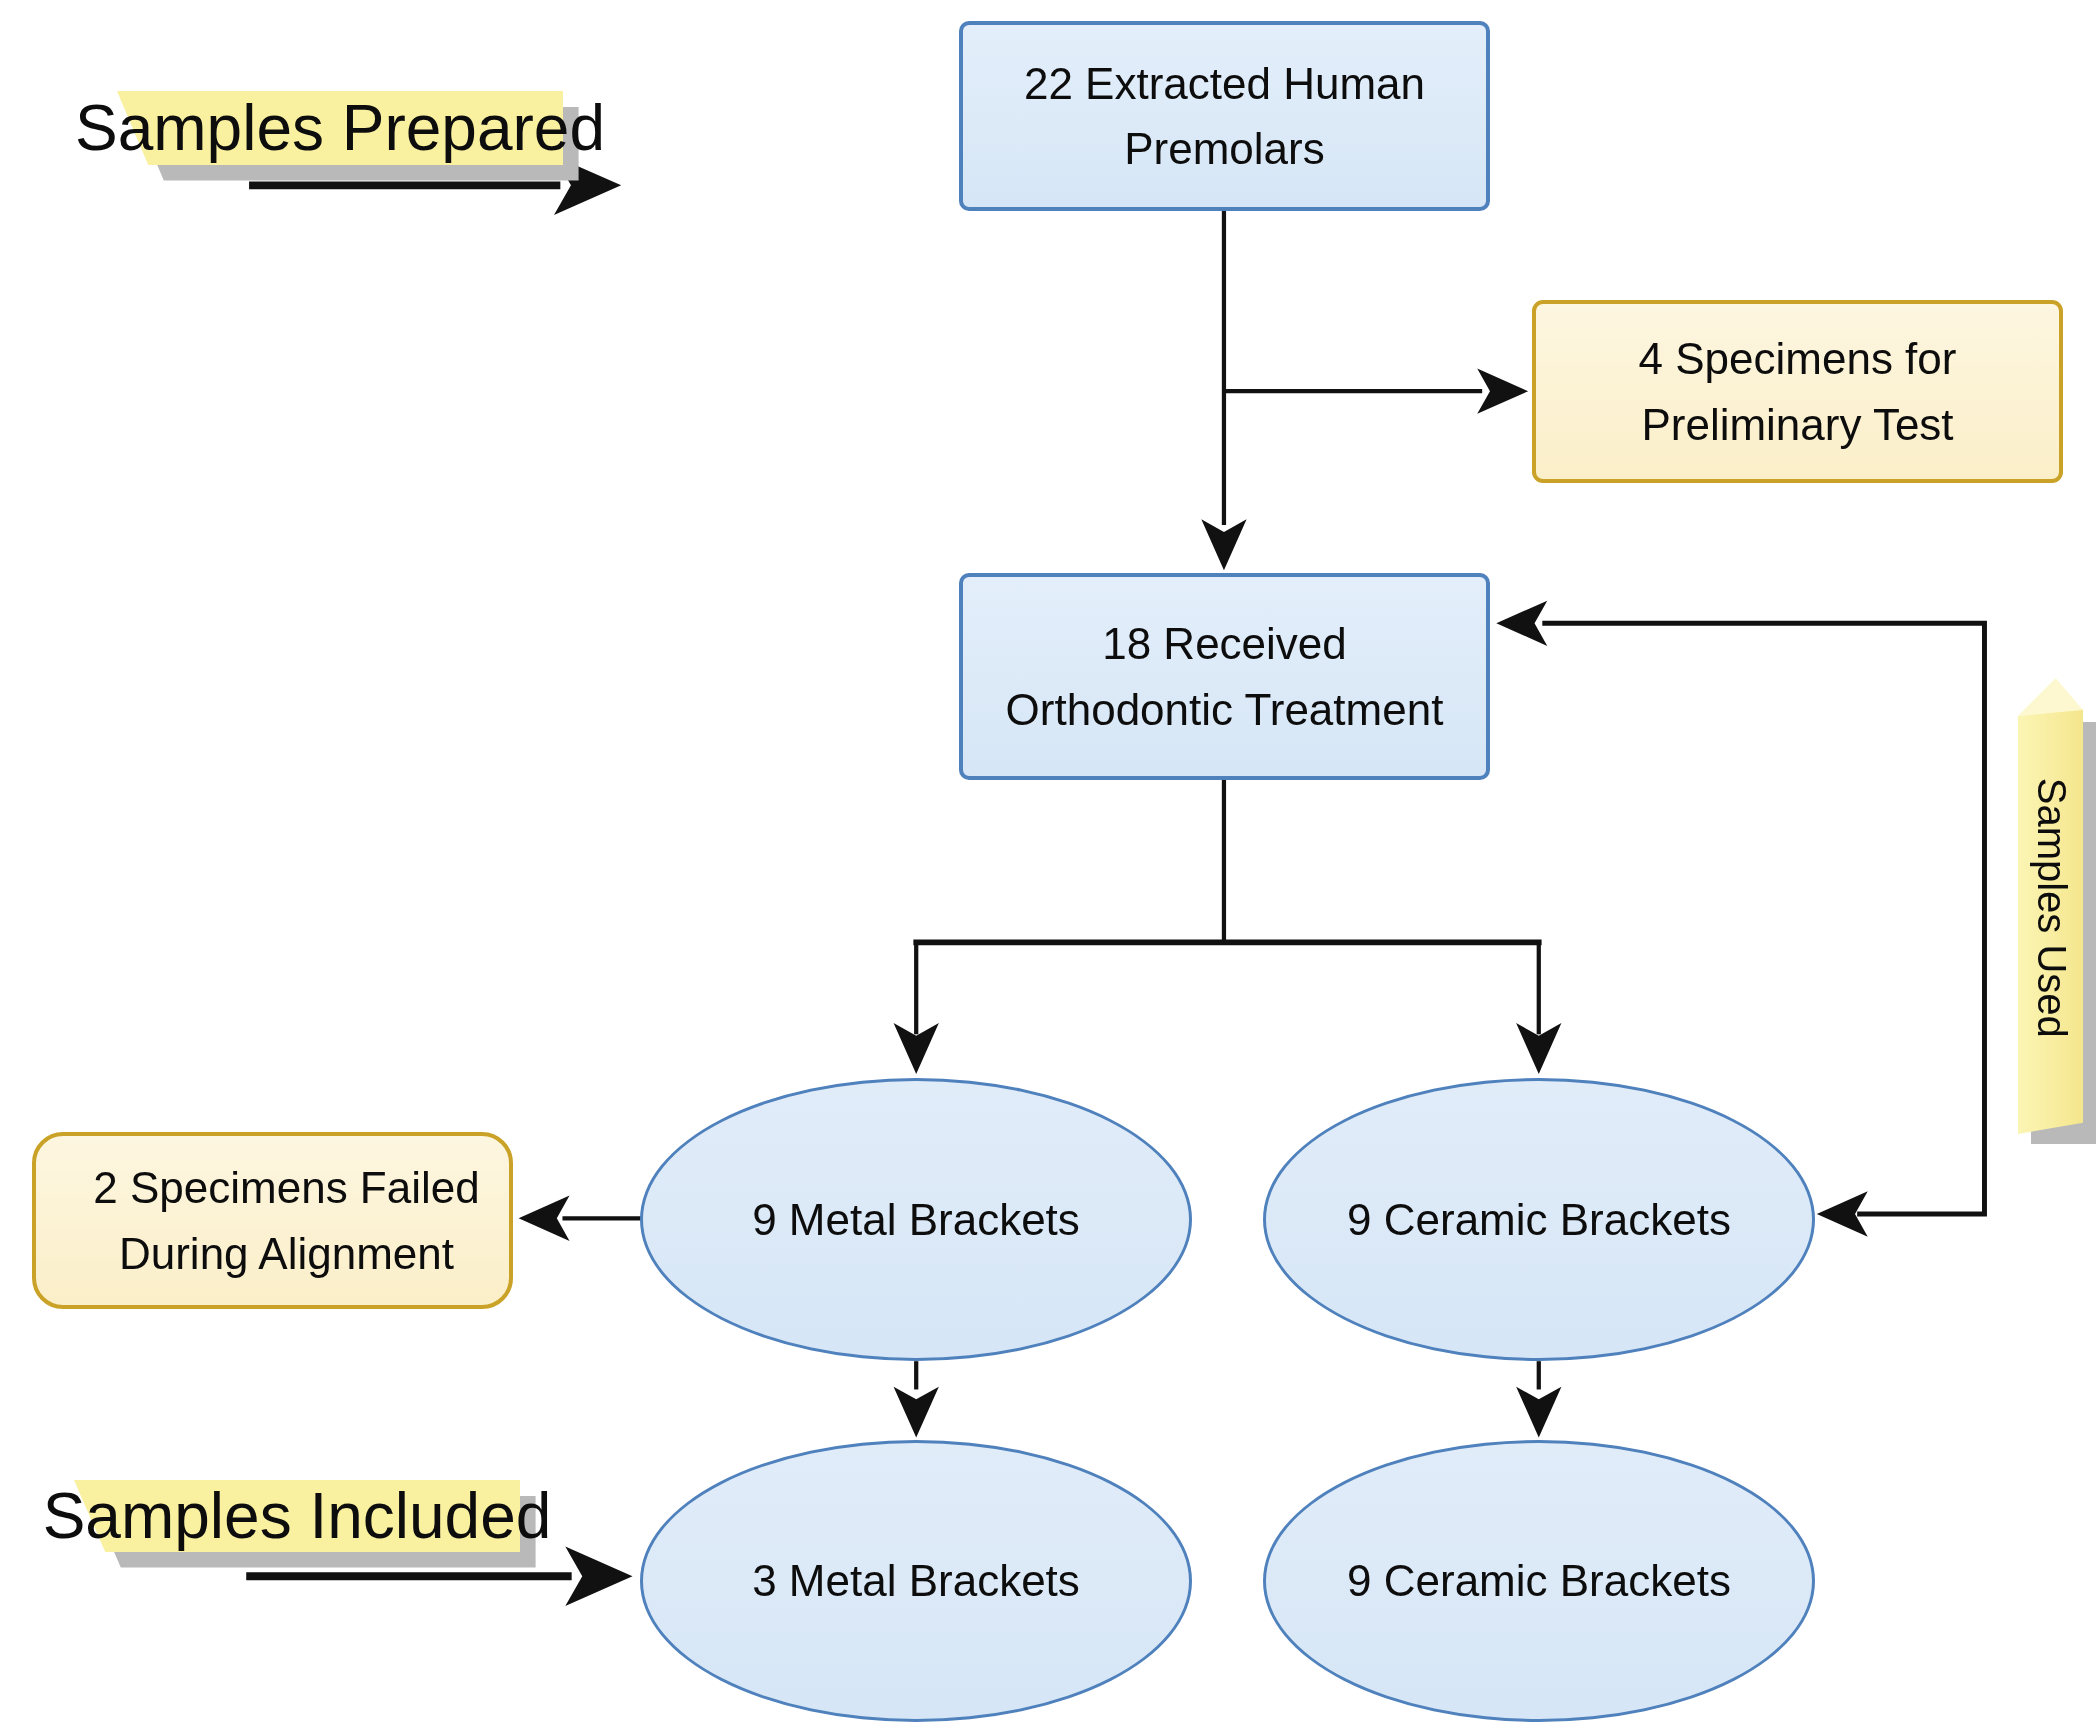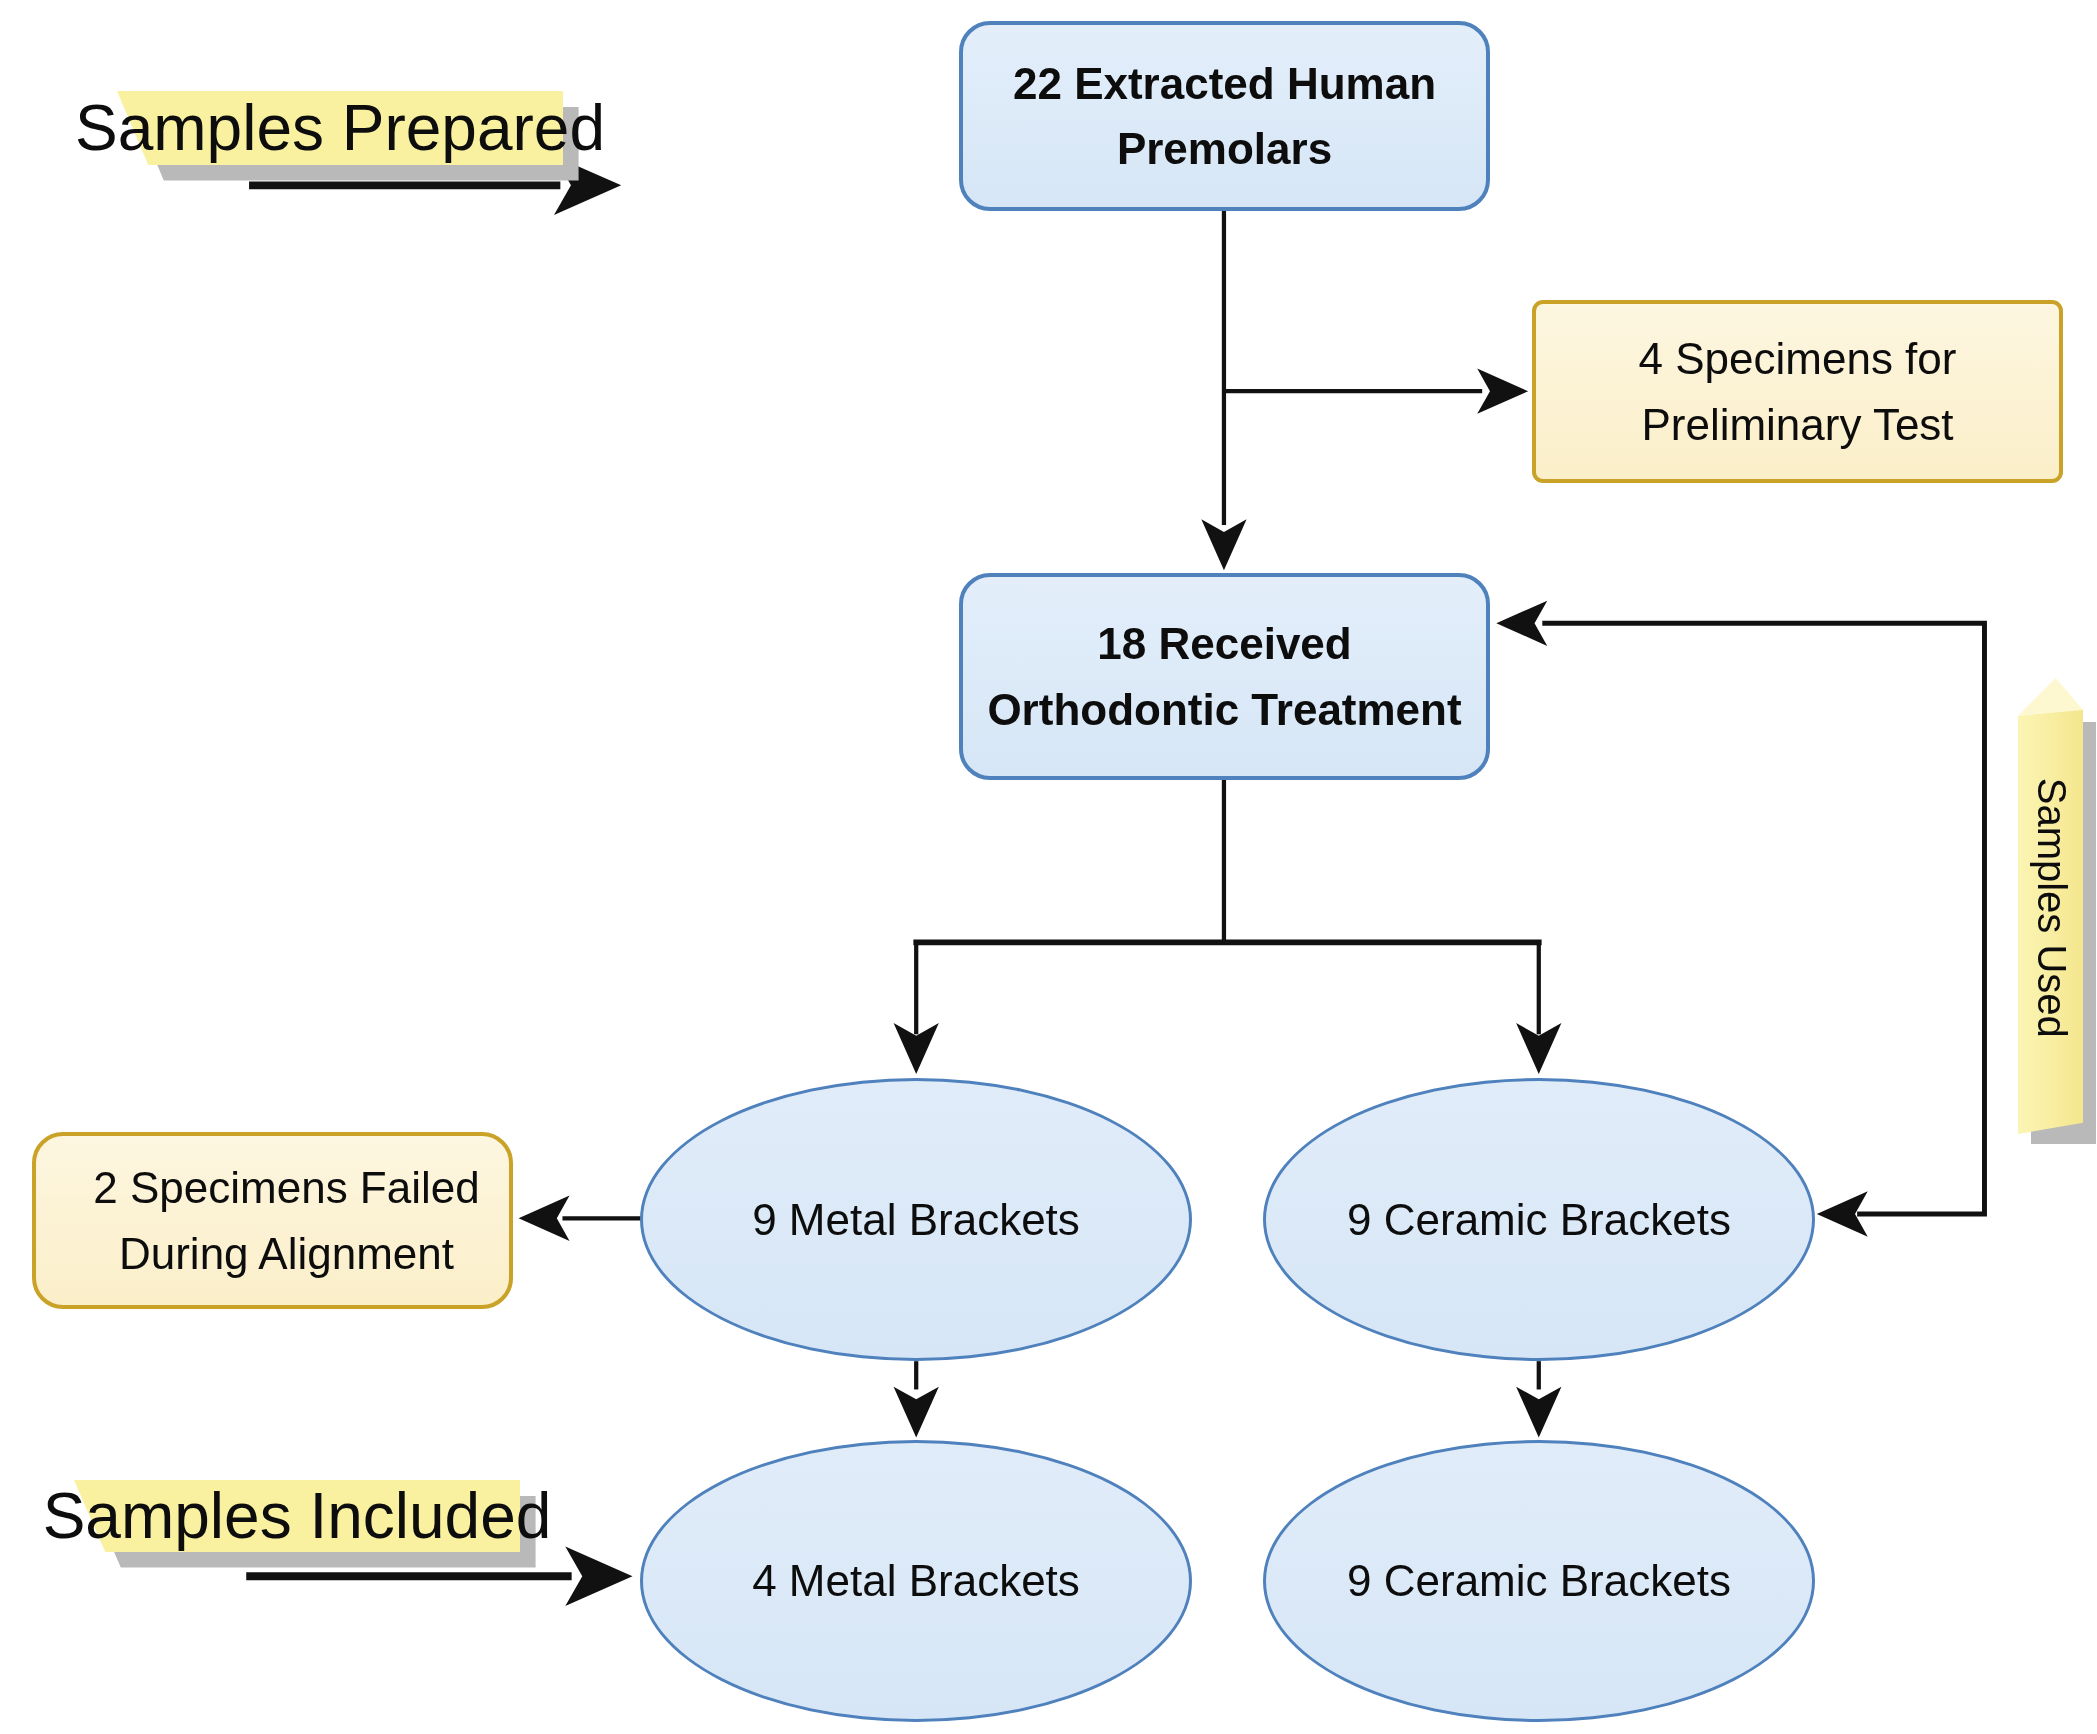--- a/index.html
+++ b/index.html
@@ -29,22 +29,21 @@
     justify-content: center;
     text-align: center;
     font-size: 44px;
     line-height: 1.48;
     box-sizing: border-box;
     z-index: 2;
   }
   .blue-box {
     background: linear-gradient(180deg, #e3eefa 0%, #d6e6f6 100%);
     border: 4.2px solid #4f81bd;
-    border-radius: 31px;
-    font-weight: bold;
+    border-radius: 10px;
   }
   .gold-box {
     background: linear-gradient(180deg, #fdf6e0 0%, #fbefc9 100%);
     border: 4.2px solid #c9a227;
     border-radius: 31px;
   }
   .blue-ellipse {
     background: linear-gradient(180deg, #e1ecf9 0%, #d6e6f6 100%);
     border: 3.5px solid #4f81bd;
     border-radius: 50%;
@@ -178,21 +177,21 @@
 
   <div class="node blue-ellipse" style="left:1263px; top:1078px; width:552px; height:283px;">
     <span class="label">9 Ceramic Brackets</span>
   </div>
 
   <div class="node gold-box" style="left:32px; top:1132px; width:481px; height:177px;padding-left:28px;">
     <span class="label">2 Specimens Failed During Alignment</span>
   </div>
 
   <div class="node blue-ellipse" style="left:640px; top:1440px; width:552px; height:282px;">
-    <span class="label">4 Metal Brackets</span>
+    <span class="label">3 Metal Brackets</span>
   </div>
 
   <div class="node blue-ellipse" style="left:1263px; top:1440px; width:552px; height:282px;">
     <span class="label">9 Ceramic Brackets</span>
   </div>
 
   <div class="stage-band" style="left:117px; top:91px; width:446px; height:74px;">
     <div class="band-shadow"></div>
     <div class="band-fill"></div>
     <span class="band-text">Samples Prepared</span>

